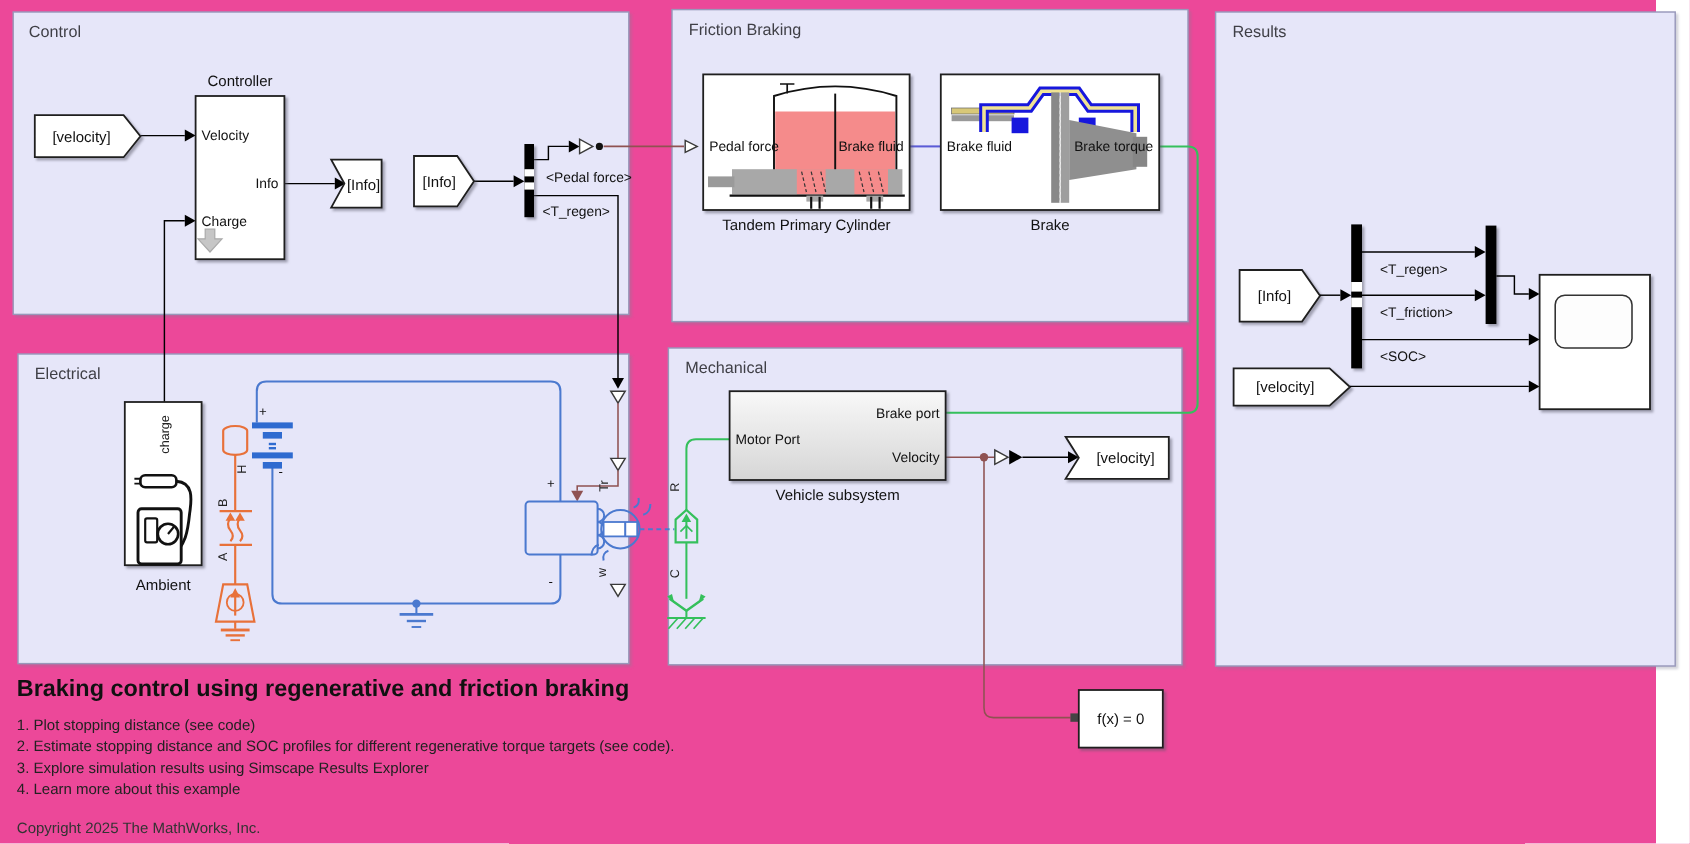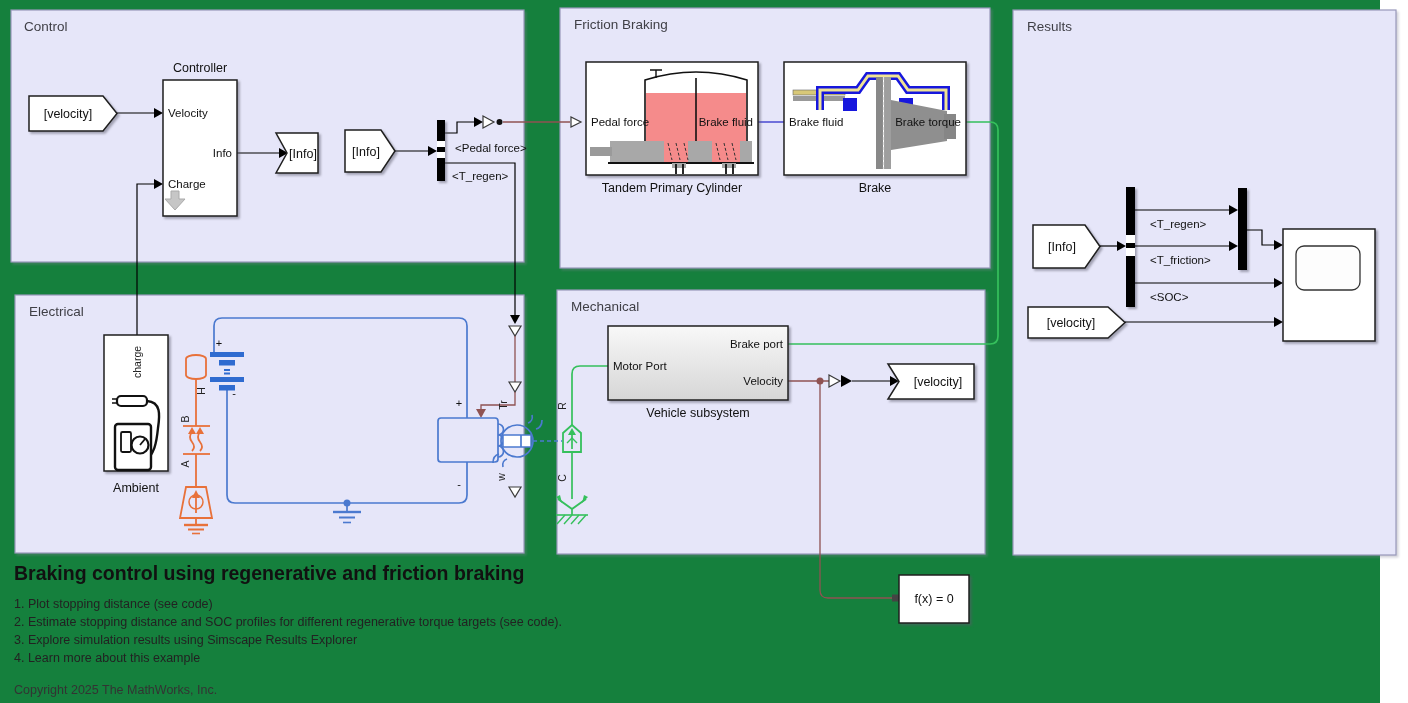--- a/index.html
+++ b/index.html
@@ -1,16 +1,16 @@
 <!DOCTYPE html>
 <html><head>
 <meta charset="utf-8">
 <style>
   html,body { margin:0; padding:0; background:#fff; }
-  #canvas { position:relative; width:1380px; height:703px; background:#15803d;
+  #canvas { position:relative; width:1380px; height:703px; background:#ec4899;
             font-family:"Liberation Sans", sans-serif; }
   svg text { font-family:"Liberation Sans", sans-serif; fill:#111; }
   .region  { fill:#e6e6f9; stroke:#9898ba; stroke-width:1.2;
              filter:drop-shadow(2px 2px 1px rgba(130,130,150,.35)); }
   .rlabel  { font-size:13.5px; fill:#3f3f46; }
   .blk     { fill:#ffffff; stroke:#1f1f1f; stroke-width:1.5; }
   .shadow  { filter:drop-shadow(2.2px 2.2px 1px rgba(90,90,105,.5)); }
   .blabel  { font-size:12.5px; text-anchor:middle; }
   .plabel  { font-size:11.5px; }
   .pend    { text-anchor:end; }

